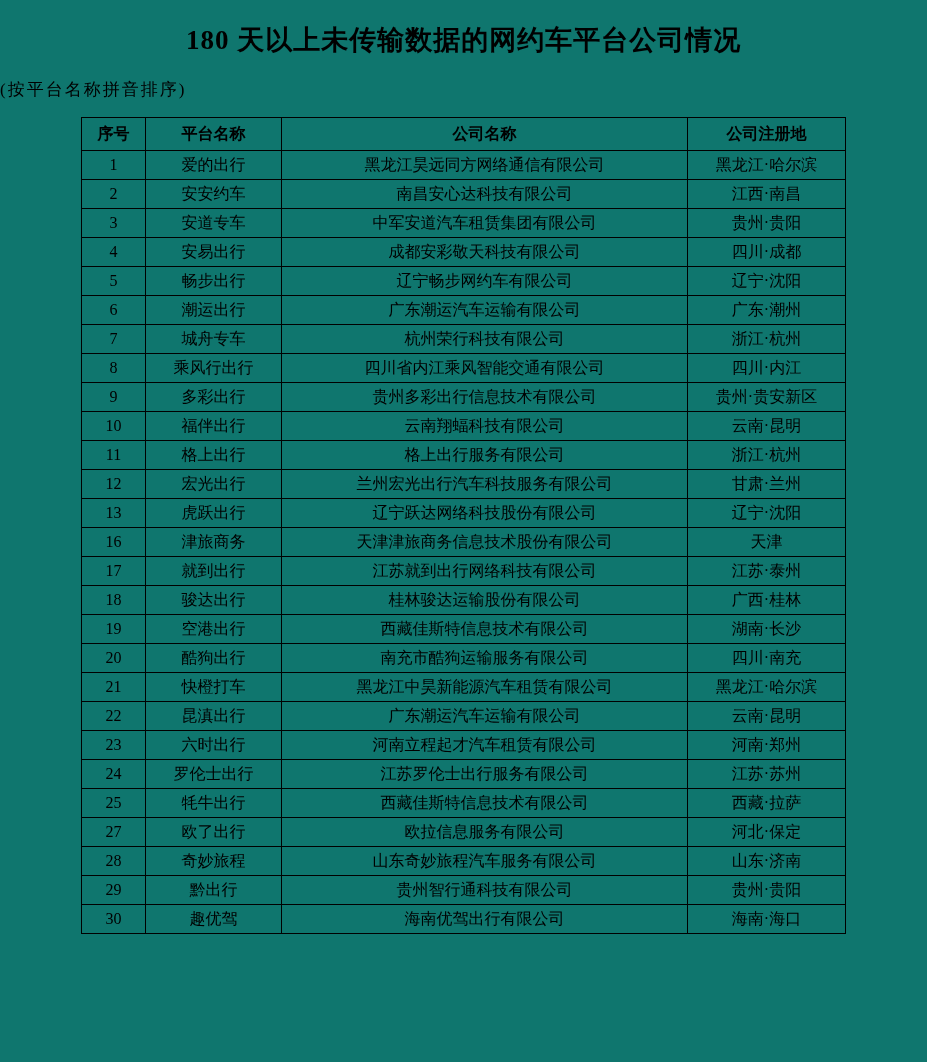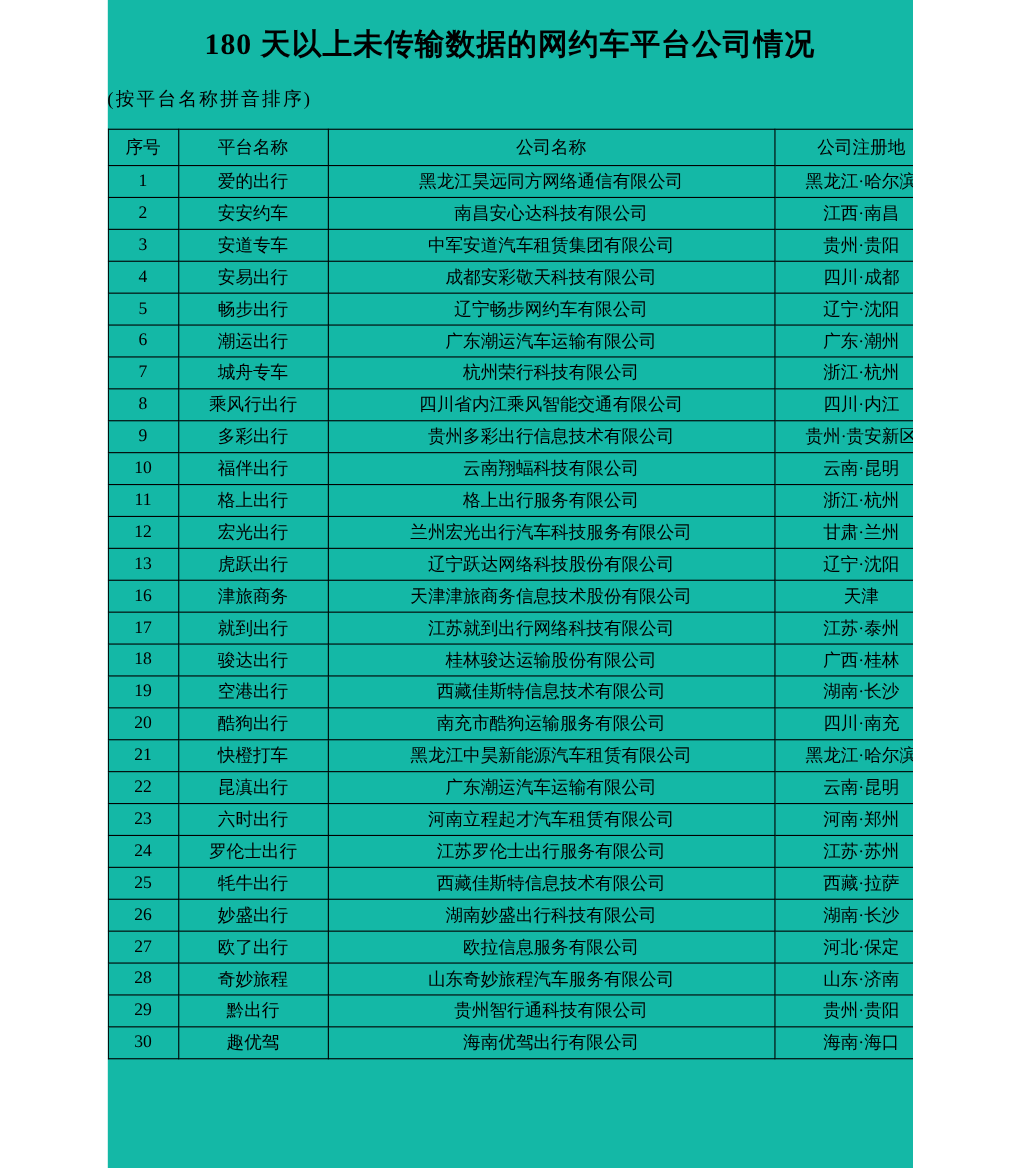--- a/index.html
+++ b/index.html
@@ -4,24 +4,24 @@
 <style>
   * { box-sizing: border-box; }
   html, body {
     margin: 0;
     padding: 0;
     background: #ffffff;
     color: #000000;
     font-family: "Liberation Serif", "DejaVu Serif", serif;
   }
   .page {
-    width: 732px;
+    width: 927px;
     height: 1062px;
     margin: 0 auto;
-    background: #14b8a6;
+    background: #0f766e;
     padding-top: 16px;
     overflow: hidden;
   }
   .doc-title {
     text-align: center;
     font-size: 27px;
     font-weight: bold;
     margin: 6px 0 0 0;
     letter-spacing: 1px;
   }
@@ -45,21 +45,21 @@
     border: 1px solid #000000;
     text-align: center;
     vertical-align: middle;
     font-size: 16px;
     height: 29px;
     padding: 0 3px;
     white-space: nowrap;
     overflow: hidden;
   }
   .data-table th {
-    font-weight: normal;
+    font-weight: bold;
     height: 33px;
   }
 </style>
 </head>
 <body>
 
 <div class="page">
 
   <h1 class="doc-title">180 天以上未传输数据的网约车平台公司情况</h1>
 
@@ -213,26 +213,20 @@
           <td>江苏罗伦士出行服务有限公司</td>
           <td>江苏·苏州</td>
         </tr>
         <tr>
           <td>25</td>
           <td>牦牛出行</td>
           <td>西藏佳斯特信息技术有限公司</td>
           <td>西藏·拉萨</td>
         </tr>
         <tr>
-          <td>26</td>
-          <td>妙盛出行</td>
-          <td>湖南妙盛出行科技有限公司</td>
-          <td>湖南·长沙</td>
-        </tr>
-        <tr>
           <td>27</td>
           <td>欧了出行</td>
           <td>欧拉信息服务有限公司</td>
           <td>河北·保定</td>
         </tr>
         <tr>
           <td>28</td>
           <td>奇妙旅程</td>
           <td>山东奇妙旅程汽车服务有限公司</td>
           <td>山东·济南</td>

